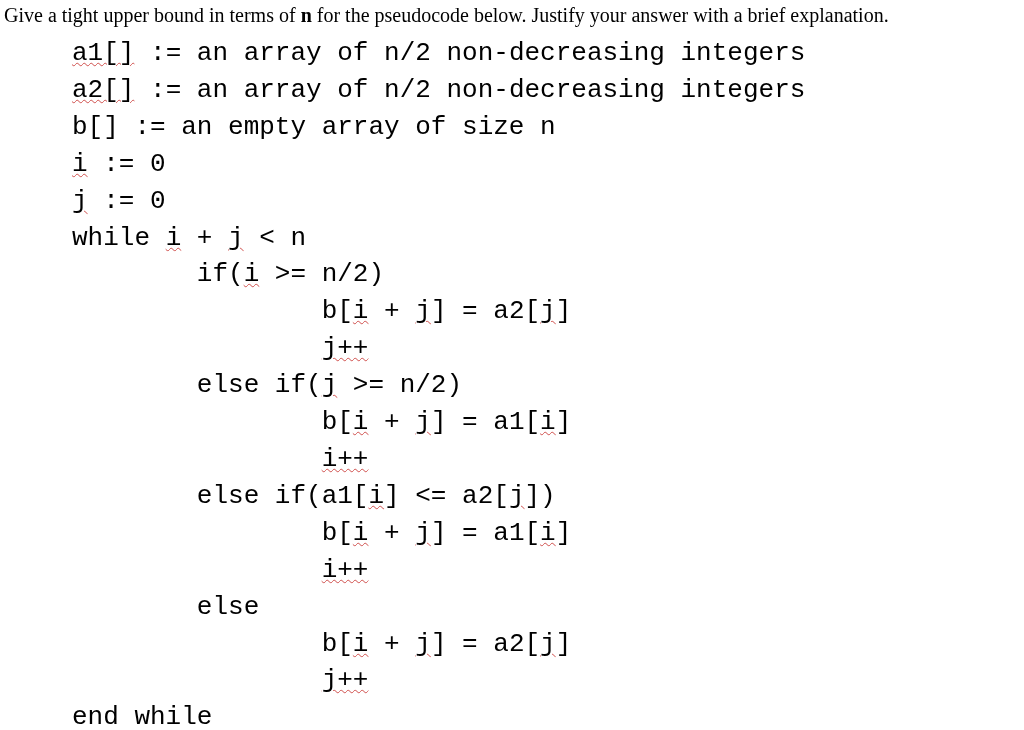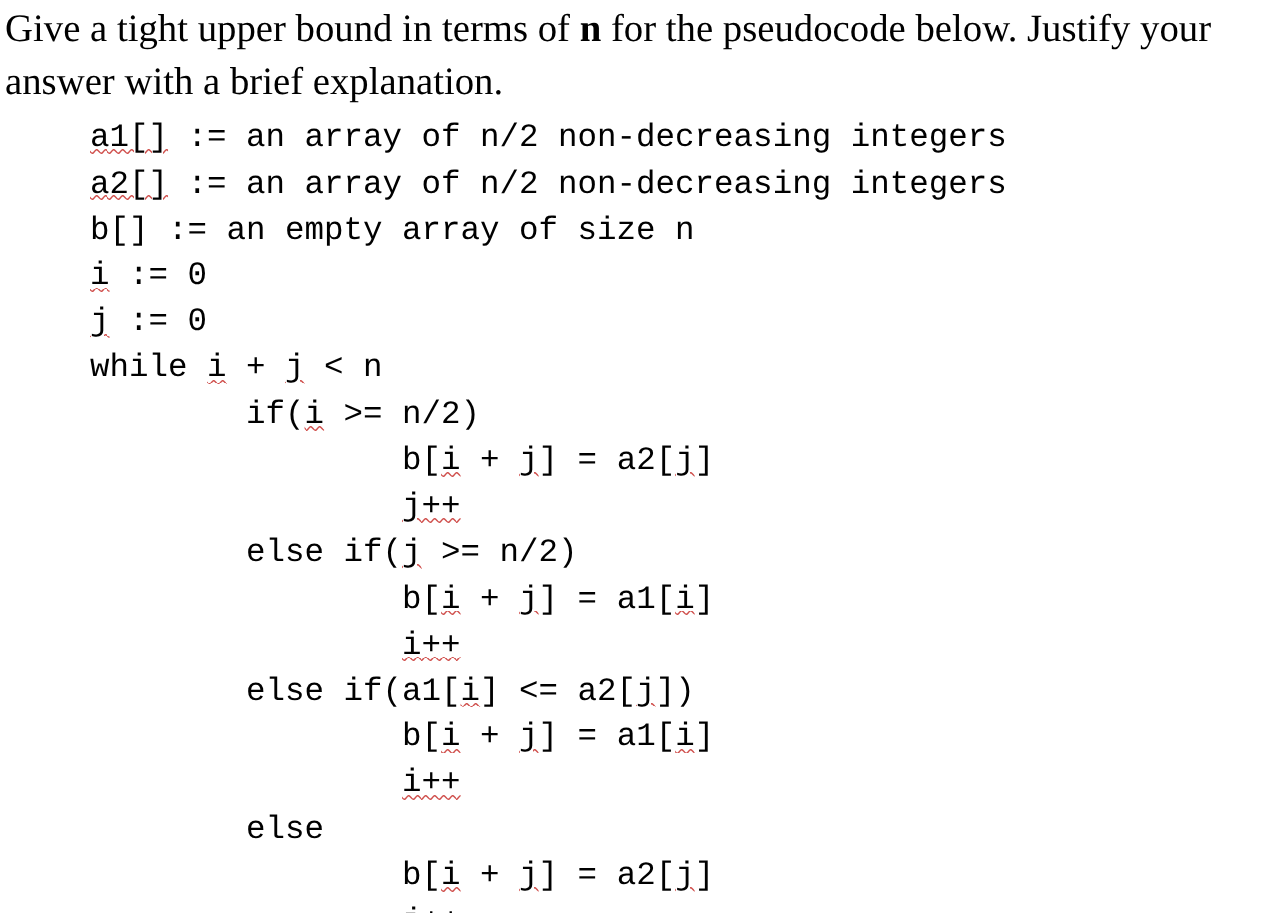--- a/index.html
+++ b/index.html
@@ -7,21 +7,21 @@
     padding: 0;
     font-family: "Times New Roman", Times, serif;
     background: #ffffff;
     color: #000000;
     width: 1024px;
   }
   .page {
     padding: 2px 4px 10px 4px;
   }
   .prompt {
-    font-size: 31px;
+    font-size: 20px;
     line-height: 1.35;
     margin-bottom: 6px;
   }
   .bold {
     font-weight: bold;
   }
   .code {
     font-family: "Courier New", Courier, monospace;
     font-size: 26px;
     line-height: 1.42;

